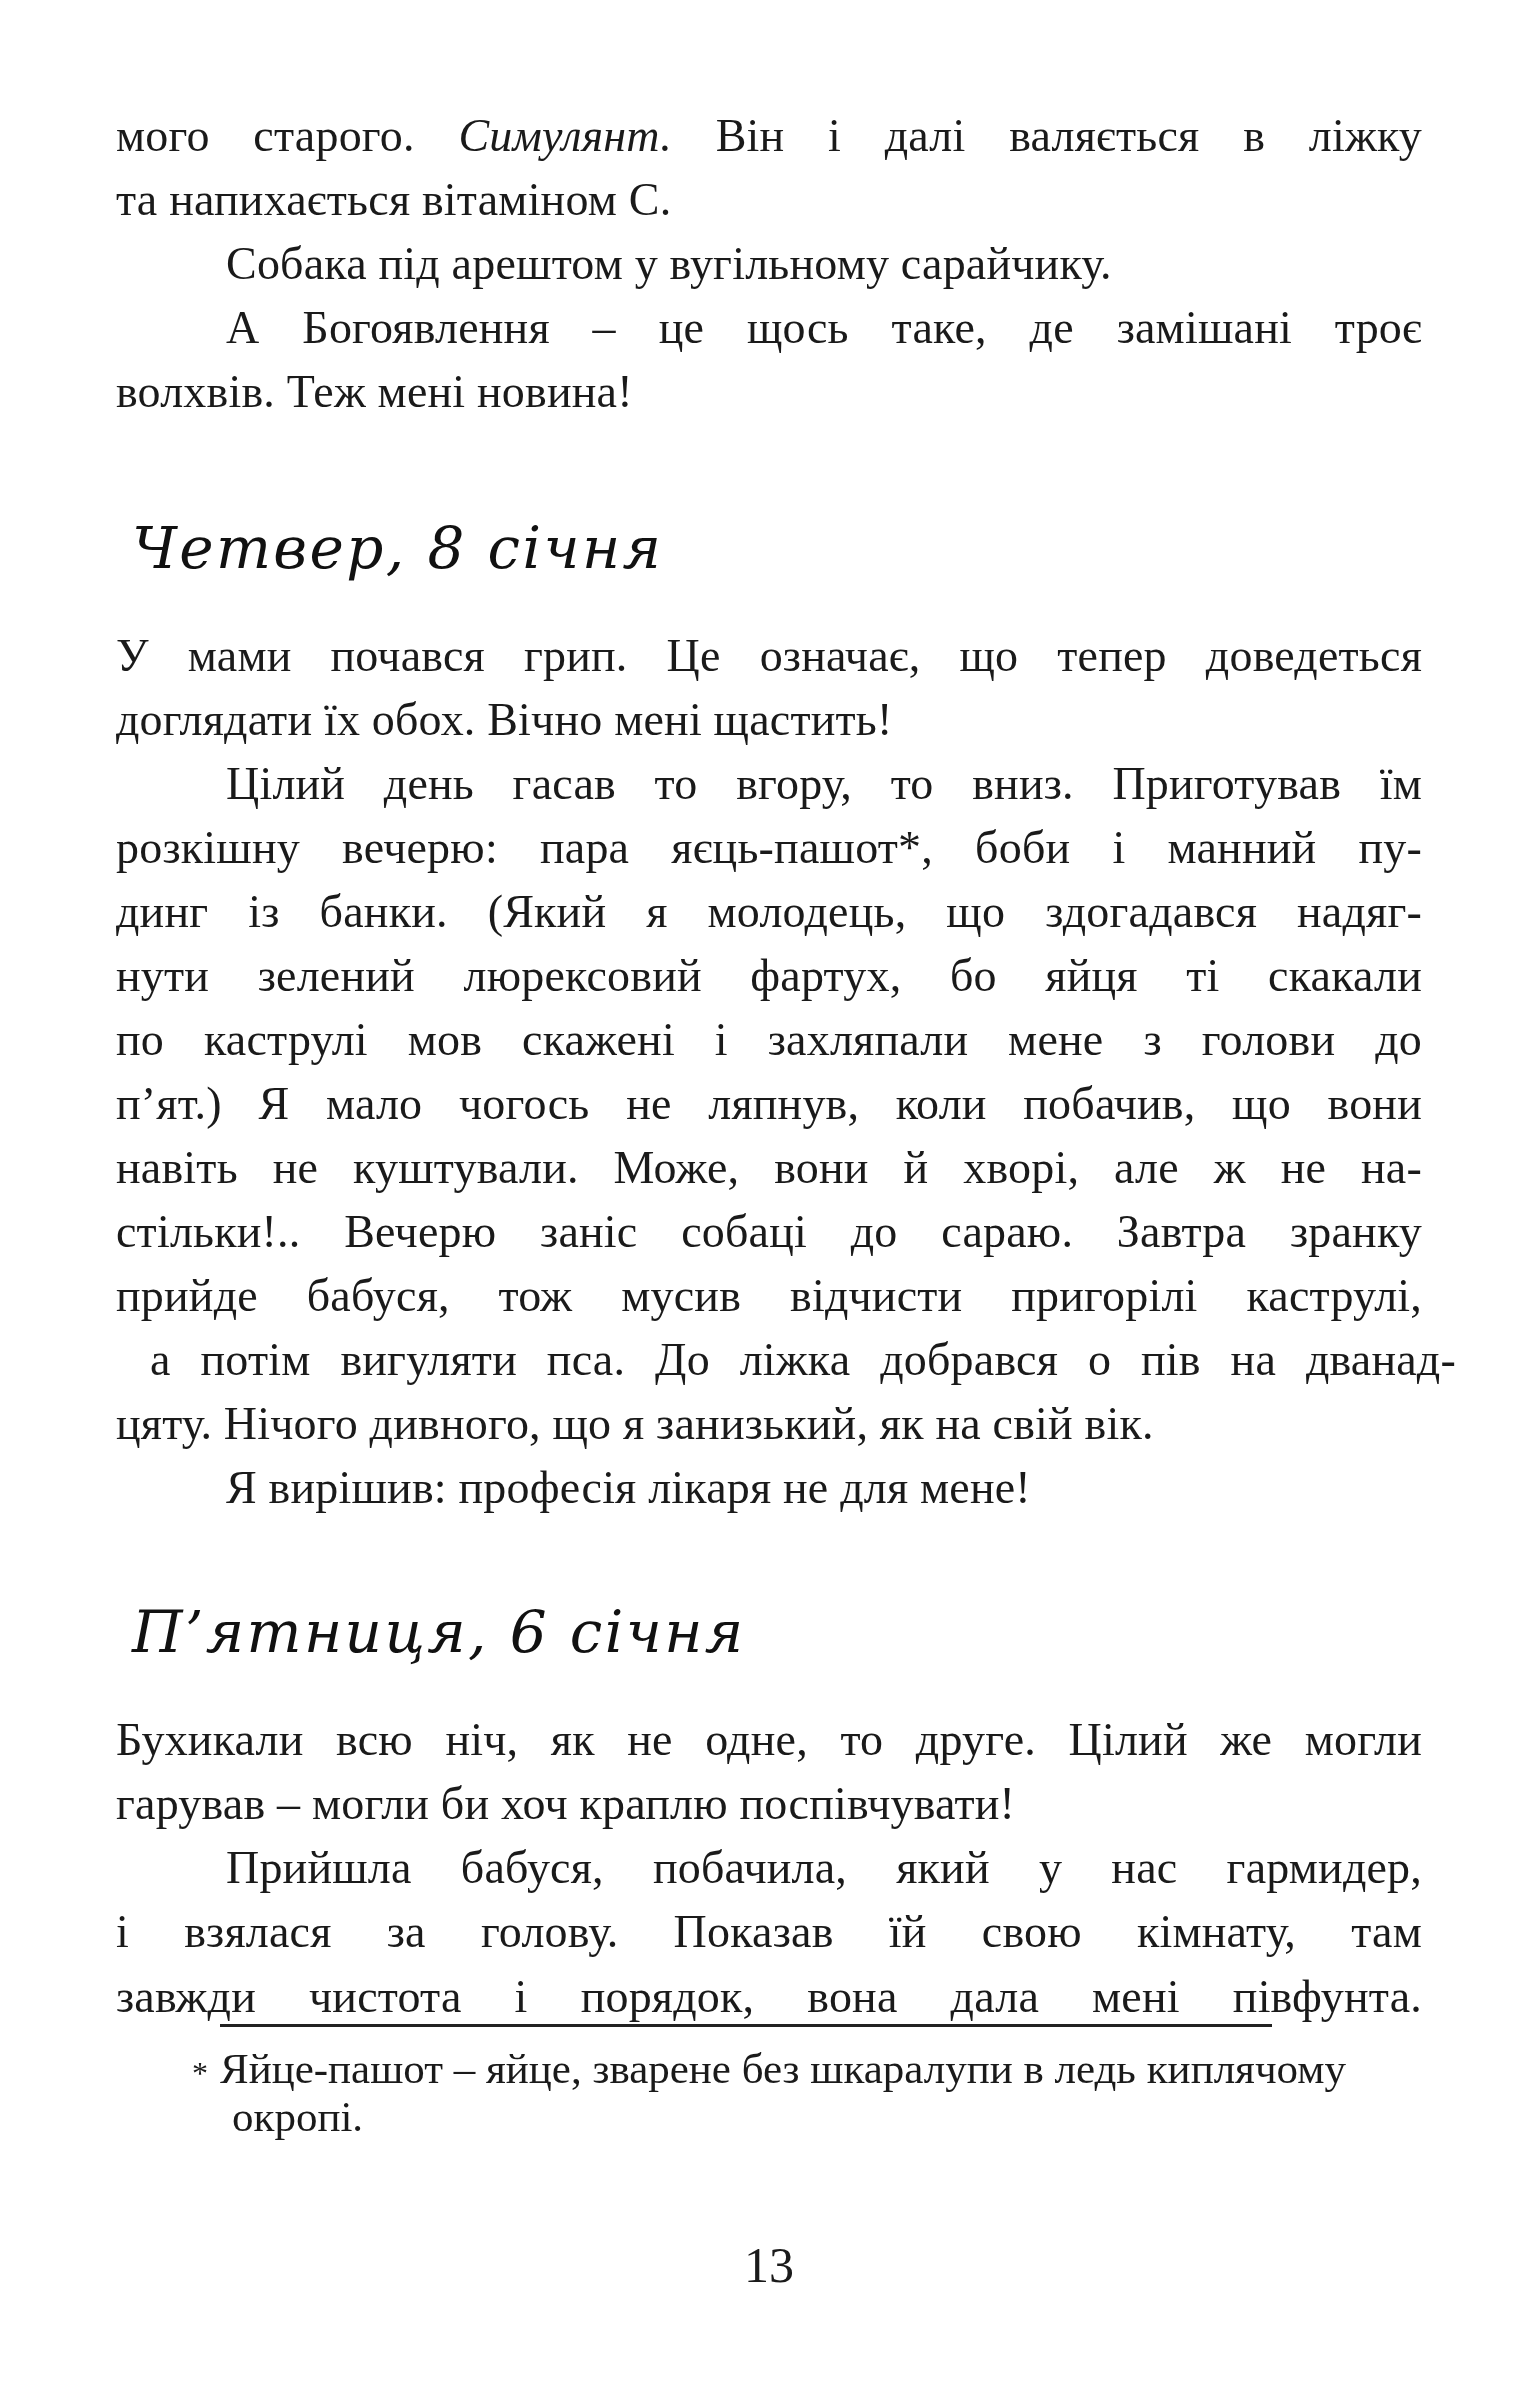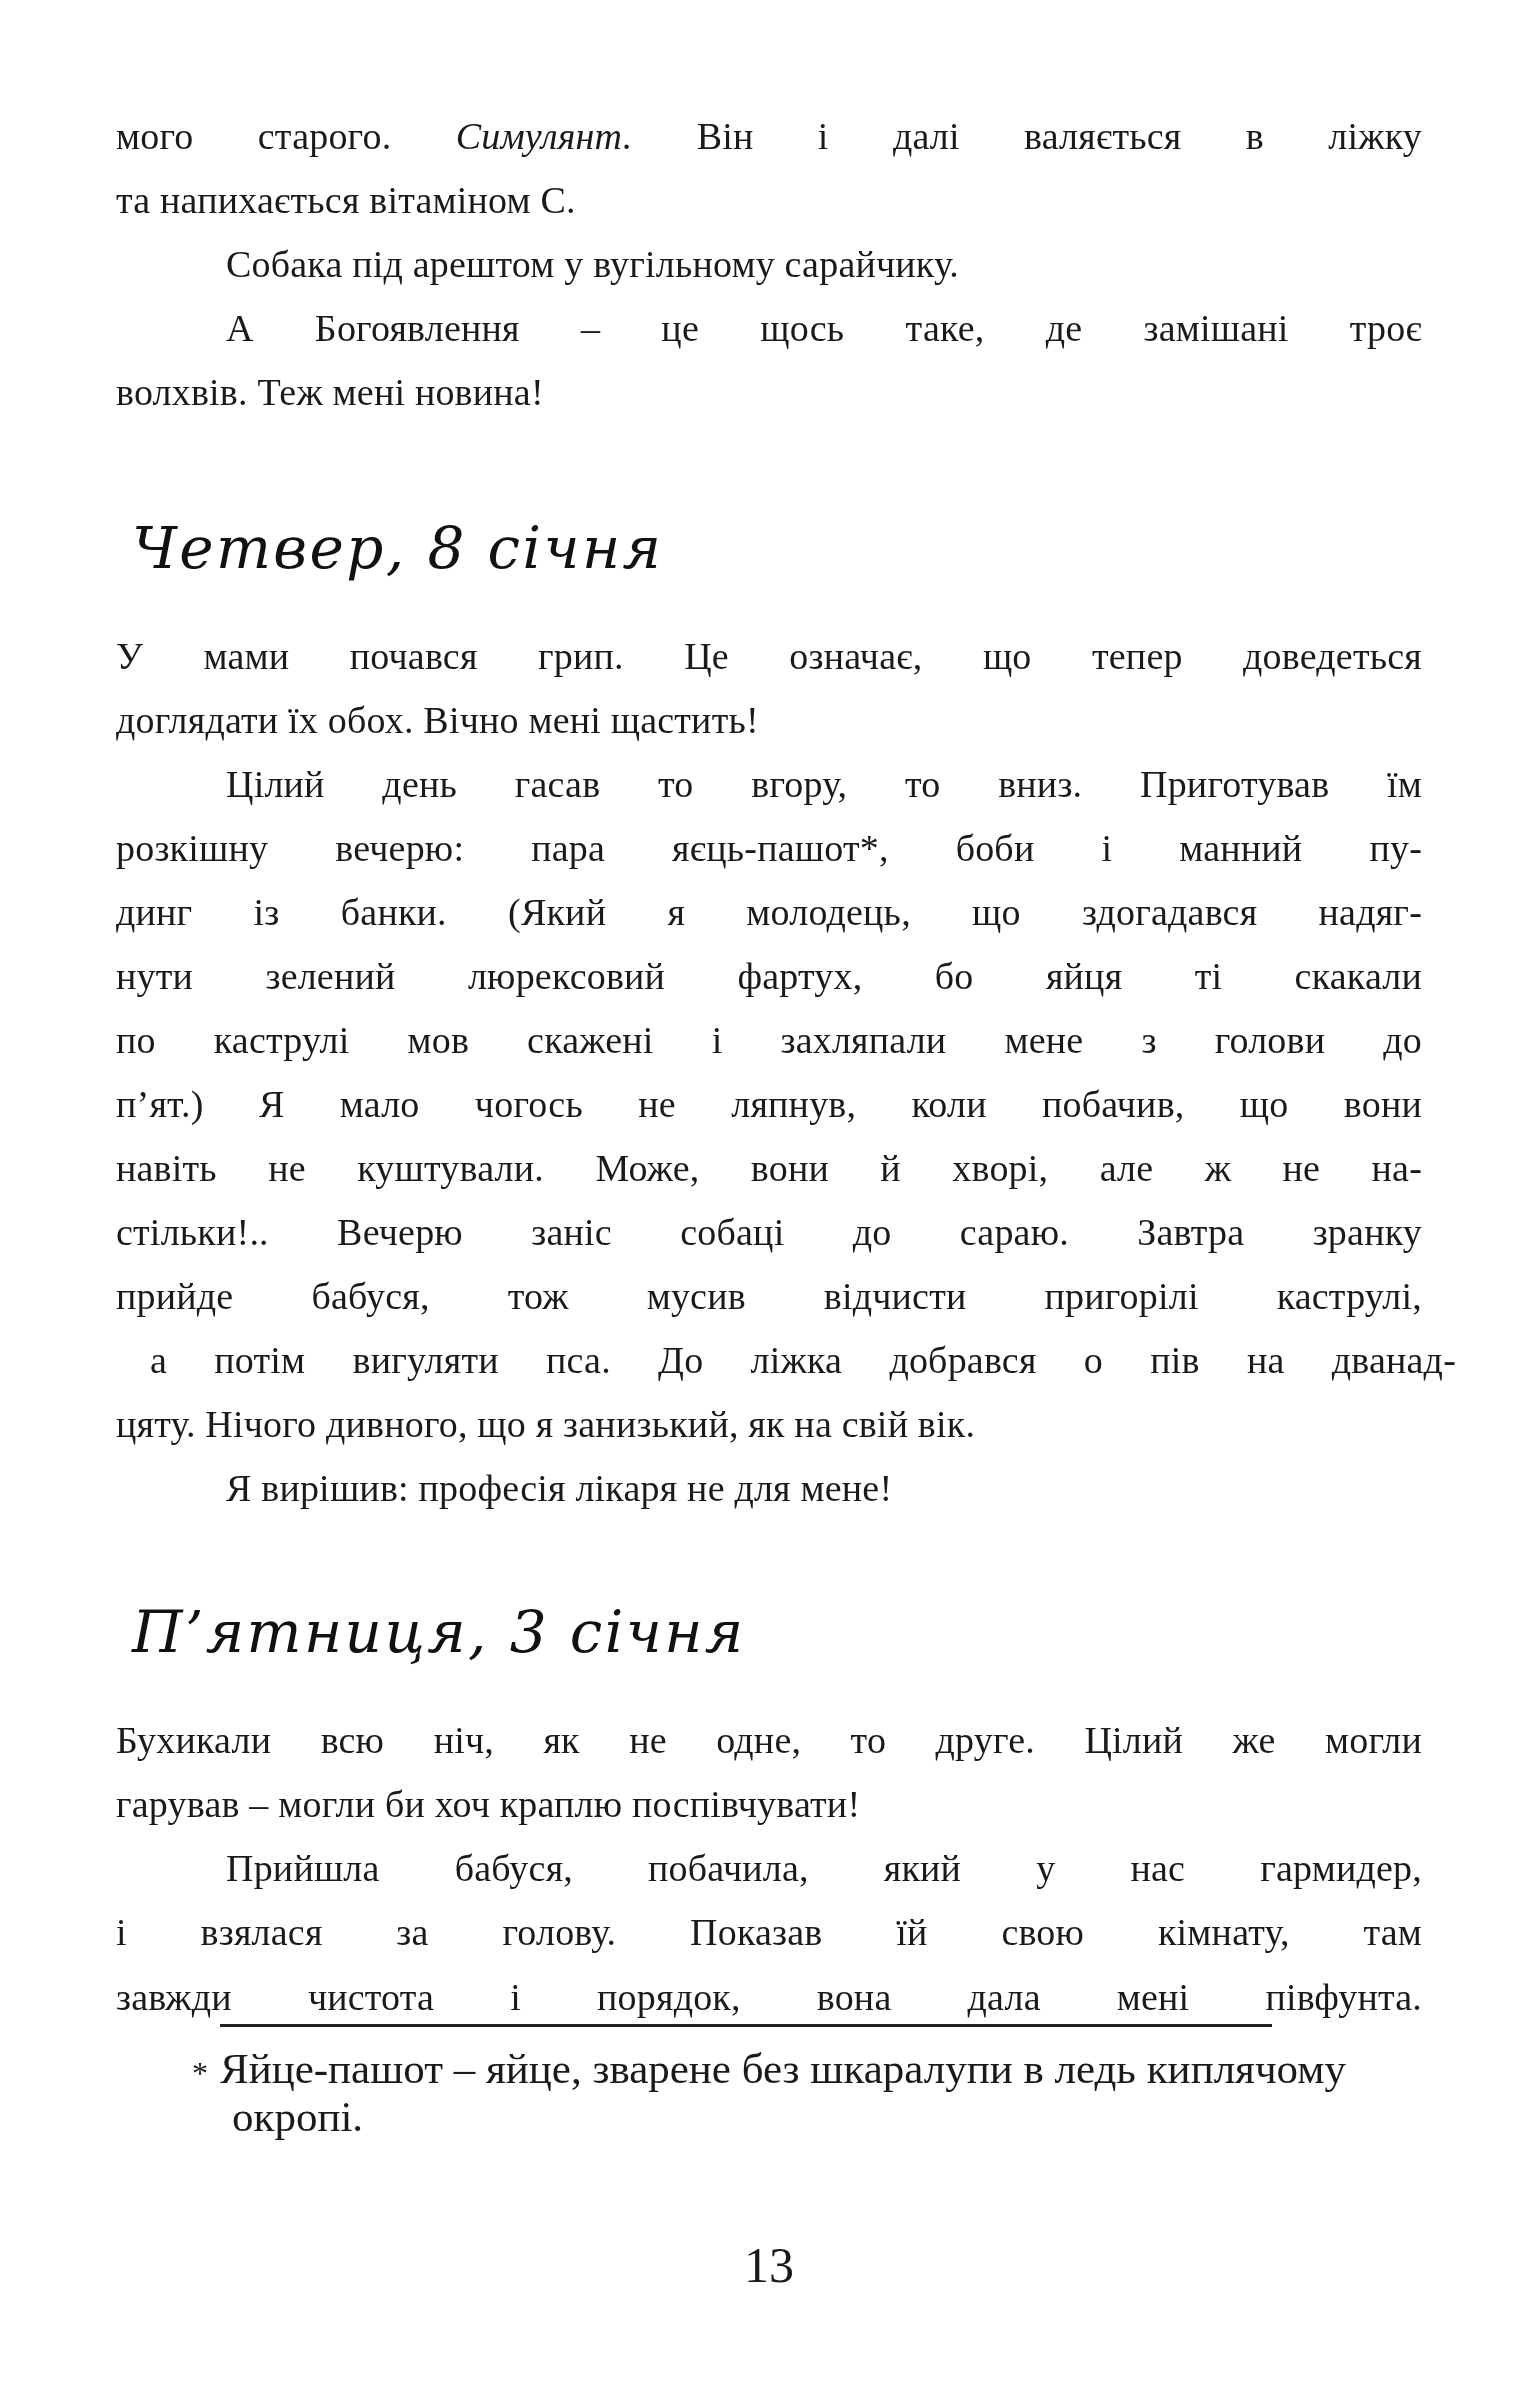--- a/index.html
+++ b/index.html
@@ -18,21 +18,21 @@
   .page {
     position: absolute;
     left: 116px;
     top: 0;
     width: 1306px;
   }
   .line {
     position: absolute;
     left: 0;
     width: 1306px;
-    font-size: 38px;
+    font-size: 46px;
     line-height: 64px;
     height: 64px;
     white-space: nowrap;
     letter-spacing: 0.2px;
   }
   .line.justify {
     text-align: justify;
     text-align-last: justify;
   }
   .line.indent {
@@ -104,21 +104,21 @@
   <div class="line justify" style="top:944px;">нути зелений люрексовий фартух, бо яйця ті скакали</div>
   <div class="line justify" style="top:1008px;">по каструлі мов скажені і захляпали мене з голови до</div>
   <div class="line justify" style="top:1072px;">п’ят.) Я мало чогось не ляпнув, коли побачив, що вони</div>
   <div class="line justify" style="top:1136px;">навіть не куштували. Може, вони й хворі, але ж не на-</div>
   <div class="line justify" style="top:1200px;">стільки!.. Вечерю заніс собаці до сараю. Завтра зранку</div>
   <div class="line justify" style="top:1264px;">прийде бабуся, тож мусив відчисти пригорілі каструлі,</div>
   <div class="line justify" style="top:1328px;margin-left:34px;">а потім вигуляти пса. До ліжка добрався о пів на дванад-</div>
   <div class="line" style="top:1392px;">цяту. Нічого дивного, що я занизький, як на свій вік.</div>
   <div class="line indent" style="top:1456px;">Я вирішив: професія лікаря не для мене!</div>
 
-  <div class="heading" style="top:1596px;">П’ятниця, 3 січня</div>
+  <div class="heading" style="top:1596px;">П’ятниця, 6 січня</div>
 
   <div class="line justify" style="top:1708px;">Бухикали всю ніч, як не одне, то друге. Цілий же могли</div>
   <div class="line" style="top:1772px;">гарував – могли би хоч краплю поспівчувати!</div>
   <div class="line indent justify" style="top:1836px;">Прийшла бабуся, побачила, який у нас гармидер,</div>
   <div class="line justify" style="top:1900px;">і взялася за голову. Показав їй свою кімнату, там</div>
   <div class="line justify" style="top:1965px;">завжди чистота і порядок, вона дала мені півфунта.</div>
 
   <div class="rule"></div>
   <div class="fn-mark">*</div>
   <div class="fn-line" style="left:104px; top:2045px; width:1052px; text-align:justify; text-align-last:justify;">Яйце-пашот – яйце, зварене без шкаралупи в ледь киплячому</div>

